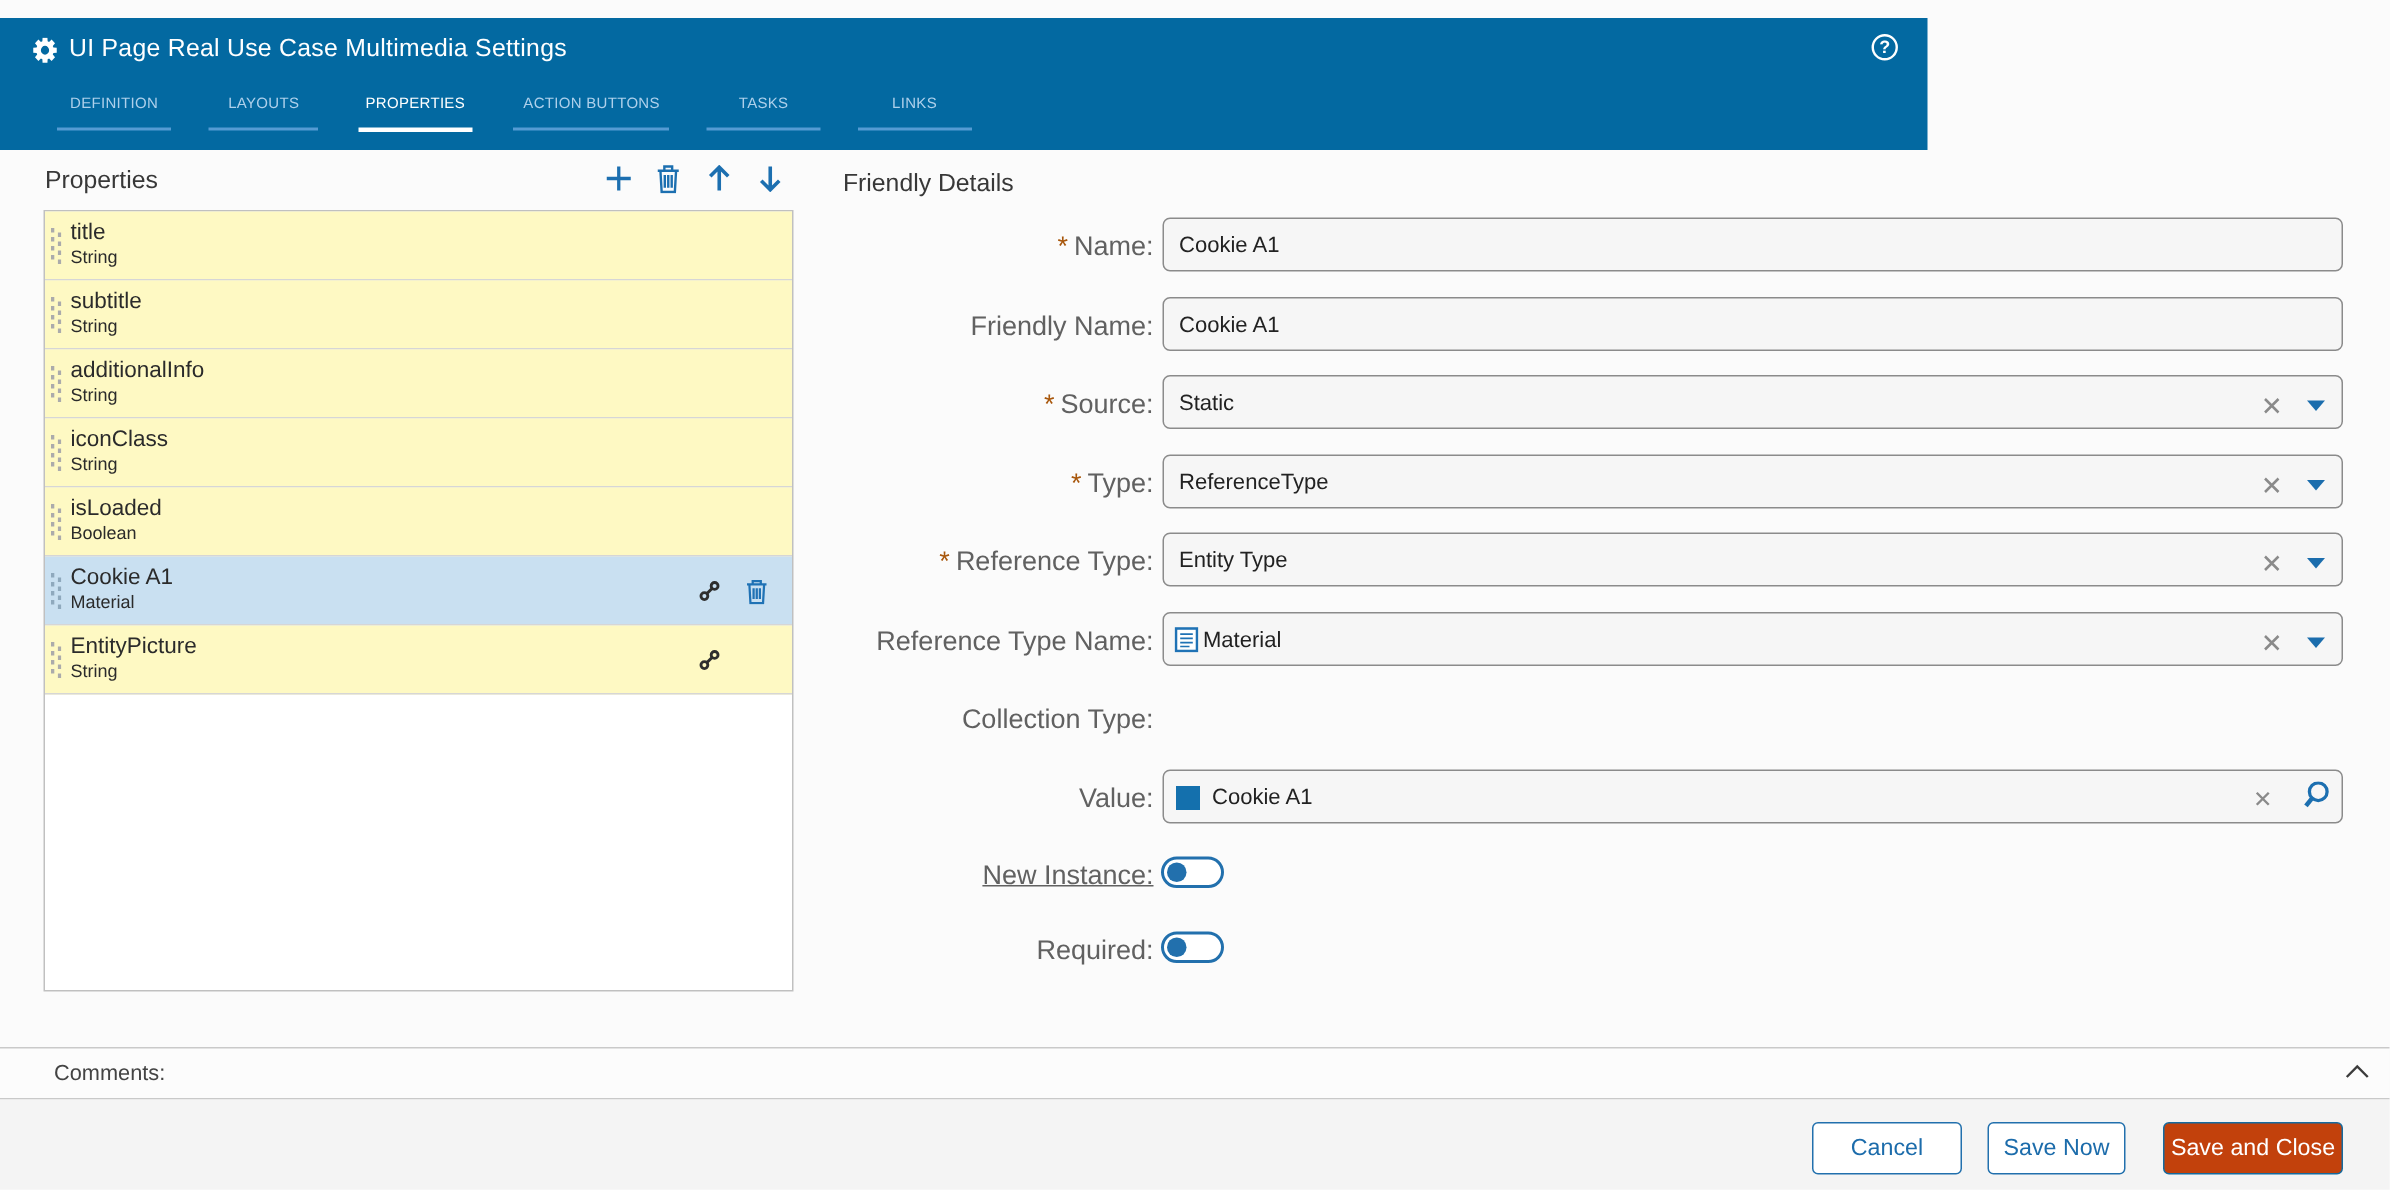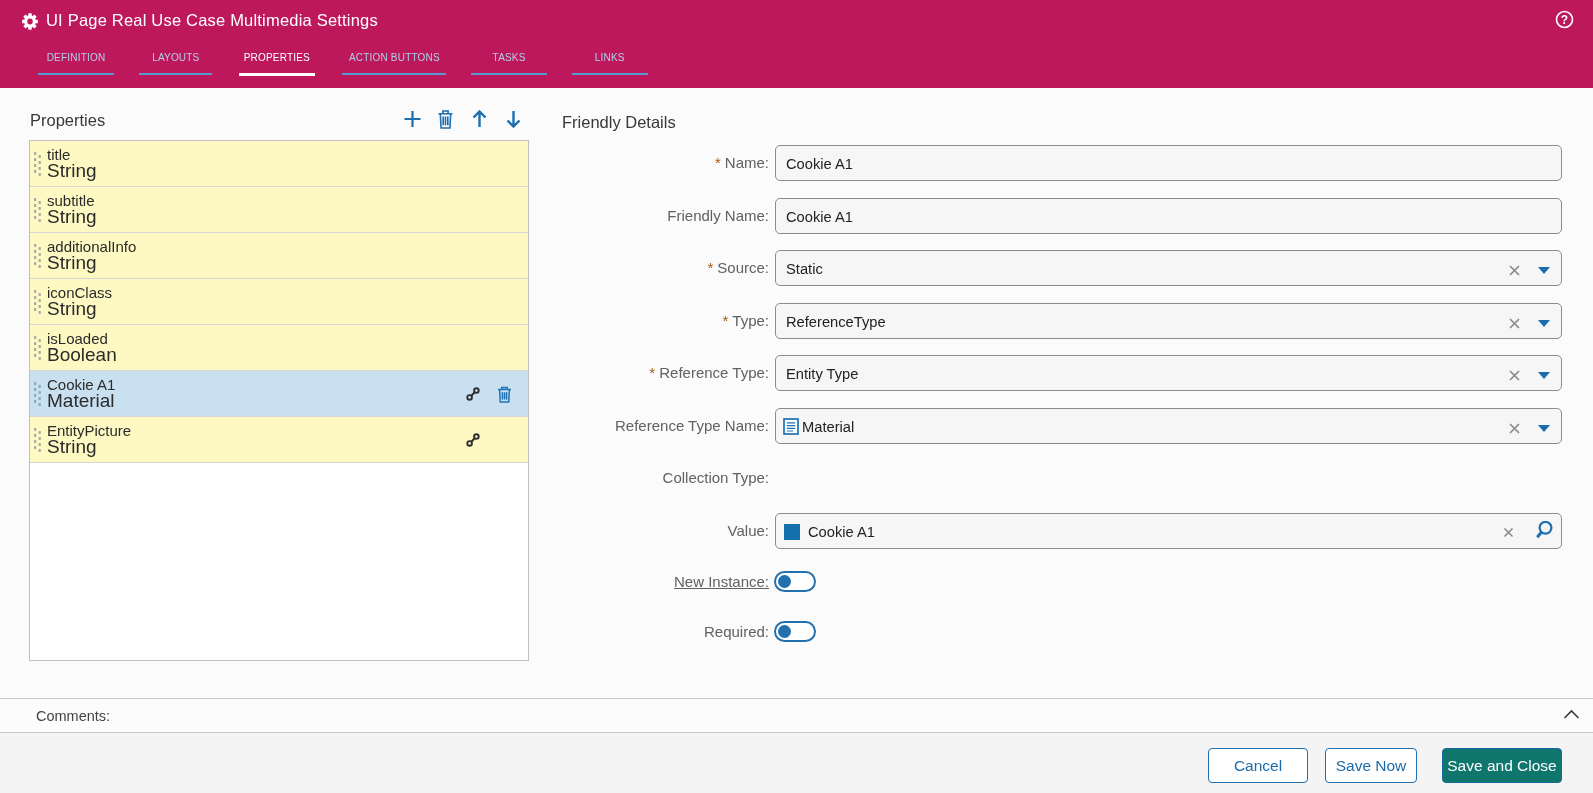--- a/index.html
+++ b/index.html
@@ -1,52 +1,52 @@
 <!DOCTYPE html>
 <html><head>
 <meta charset="utf-8">
 <style>
 * { margin:0; padding:0; box-sizing:border-box; }
 html,body { width:1593px; height:793px; overflow:hidden; background:#fbfbfb;
   font-family:"Liberation Sans", sans-serif; }
 
-.hdr { position:absolute; left:0; top:0; width:1593px; height:88px; background:#be185d; }
+.hdr { position:absolute; left:0; top:12px; width:1285px; height:88px; background:#0369a1; }
 .hdr .gear { position:absolute; left:22px; top:13px; }
 .hdr h1 { position:absolute; left:46px; top:11px; font-size:16.5px; font-weight:normal; color:#fff; letter-spacing:0.2px; }
 .tab { position:absolute; top:44px; height:31px; font-size:10px; letter-spacing:0.2px; color:#aed0eb; text-align:center; line-height:14px; padding-top:6.5px; white-space:nowrap; }
 .tab::after { content:""; position:absolute; left:0; right:0; top:29px; height:1.5px; background:#559bd3; }
 .tab.act { color:#fff; }
 .tab.act::after { height:2.5px; background:#fff; }
 .help { position:absolute; right:19px; top:10px; }
 
 .lp-title { position:absolute; left:30px; top:111px; font-size:16.5px; color:#383838; }
 .lpi { position:absolute; top:110px; }
 .plist { position:absolute; left:29px; top:140px; width:500px; height:521px; background:#fff; border:1px solid #c0c0c0; }
 .prow { position:relative; height:46px; background:#fef9c3; border-bottom:1px solid #d6d6d6; padding:6px 0 0 17px; }
 .prow .nm { font-size:15px; color:#2b2b2b; line-height:16px; }
-.prow .tp { font-size:19px; color:#2b2b2b; line-height:16px; }
+.prow .tp { font-size:12px; color:#2b2b2b; line-height:16px; }
 .prow.sel { background:#c9e0f1; }
 .prow .grip { position:absolute; left:4px; top:10px; }
 .prow .ric { position:absolute; top:15px; }
 
 .rp-title { position:absolute; left:562px; top:113px; font-size:16.5px; color:#383838; }
 .frow { position:absolute; left:560px; width:1010px; height:36px; }
-.frow .lbl { position:absolute; right:801px; top:9px; font-size:15px; color:#616161; white-space:nowrap; }
+.frow .lbl { position:absolute; right:801px; top:9px; font-size:18px; color:#616161; white-space:nowrap; }
 .star { color:#a8570c; margin-right:4px; }
 .fbox { position:absolute; left:215px; top:0; width:787px; height:36px; border:1.5px solid #8b8b8b; border-radius:5px; background:#f6f6f6; font-size:14.7px; color:#222; line-height:36.5px; padding-left:10px; }
 .fbox .xi { position:absolute; right:40px; top:13px; }
 .fbox .caret { position:absolute; right:11px; top:16px; width:0; height:0; border-left:6.5px solid transparent; border-right:6.5px solid transparent; border-top:7.5px solid #1b6dad; }
 .toggle { position:absolute; left:214px; top:0; width:42px; height:21px; border:2px solid #2270ad; border-radius:11px; background:#fff; }
 .toggle::before { content:""; position:absolute; left:2px; top:2px; width:13px; height:13px; border-radius:50%; background:#2270ad; }
 
 .comments { position:absolute; left:0; top:698px; width:1593px; height:35px; background:#fcfcfc; border-top:1px solid #c9c9c9; border-bottom:1px solid #c9c9c9; }
 .comments .ct { position:absolute; left:36px; top:9px; font-size:14.5px; color:#444; }
 .footer { position:absolute; left:0; top:733px; width:1593px; height:60px; background:#f4f4f4; }
 .btn { position:absolute; top:15px; height:35px; border-radius:4px; border:1px solid #2270ad; background:#fff; color:#1c6cab; font-size:15.5px; text-align:center; line-height:33px; }
-.btn.primary { background:#0f766e; border-color:#156a9e; color:#fff; }
+.btn.primary { background:#c2410c; border-color:#156a9e; color:#fff; }
 </style>
 </head>
 <body>
 <div class="hdr">
   <svg class="gear" width="16" height="17" viewBox="0 0 18 18" preserveAspectRatio="none">
       <path fill="#fff" fill-rule="evenodd" d="M7.17 0.19 L10.83 0.19 L10.98 2.70 L12.05 3.15 L13.94 1.48 L16.52 4.06 L14.85 5.95 L15.30 7.02 L17.81 7.17 L17.81 10.83 L15.30 10.98 L14.85 12.05 L16.52 13.94 L13.94 16.52 L12.05 14.85 L10.98 15.30 L10.83 17.81 L7.17 17.81 L7.02 15.30 L5.95 14.85 L4.06 16.52 L1.48 13.94 L3.15 12.05 L2.70 10.98 L0.19 10.83 L0.19 7.17 L2.70 7.02 L3.15 5.95 L1.48 4.06 L4.06 1.48 L5.95 3.15 L7.02 2.70 Z M12.1 9 A3.1 3.1 0 1 0 5.9 9 A3.1 3.1 0 1 0 12.1 9 Z"></path>
     </svg>
   <h1>UI Page Real Use Case Multimedia Settings</h1>
   <div class="tabs">
       <div class="tab act" style="left:238.6px;width:76.5px;">PROPERTIES</div>

